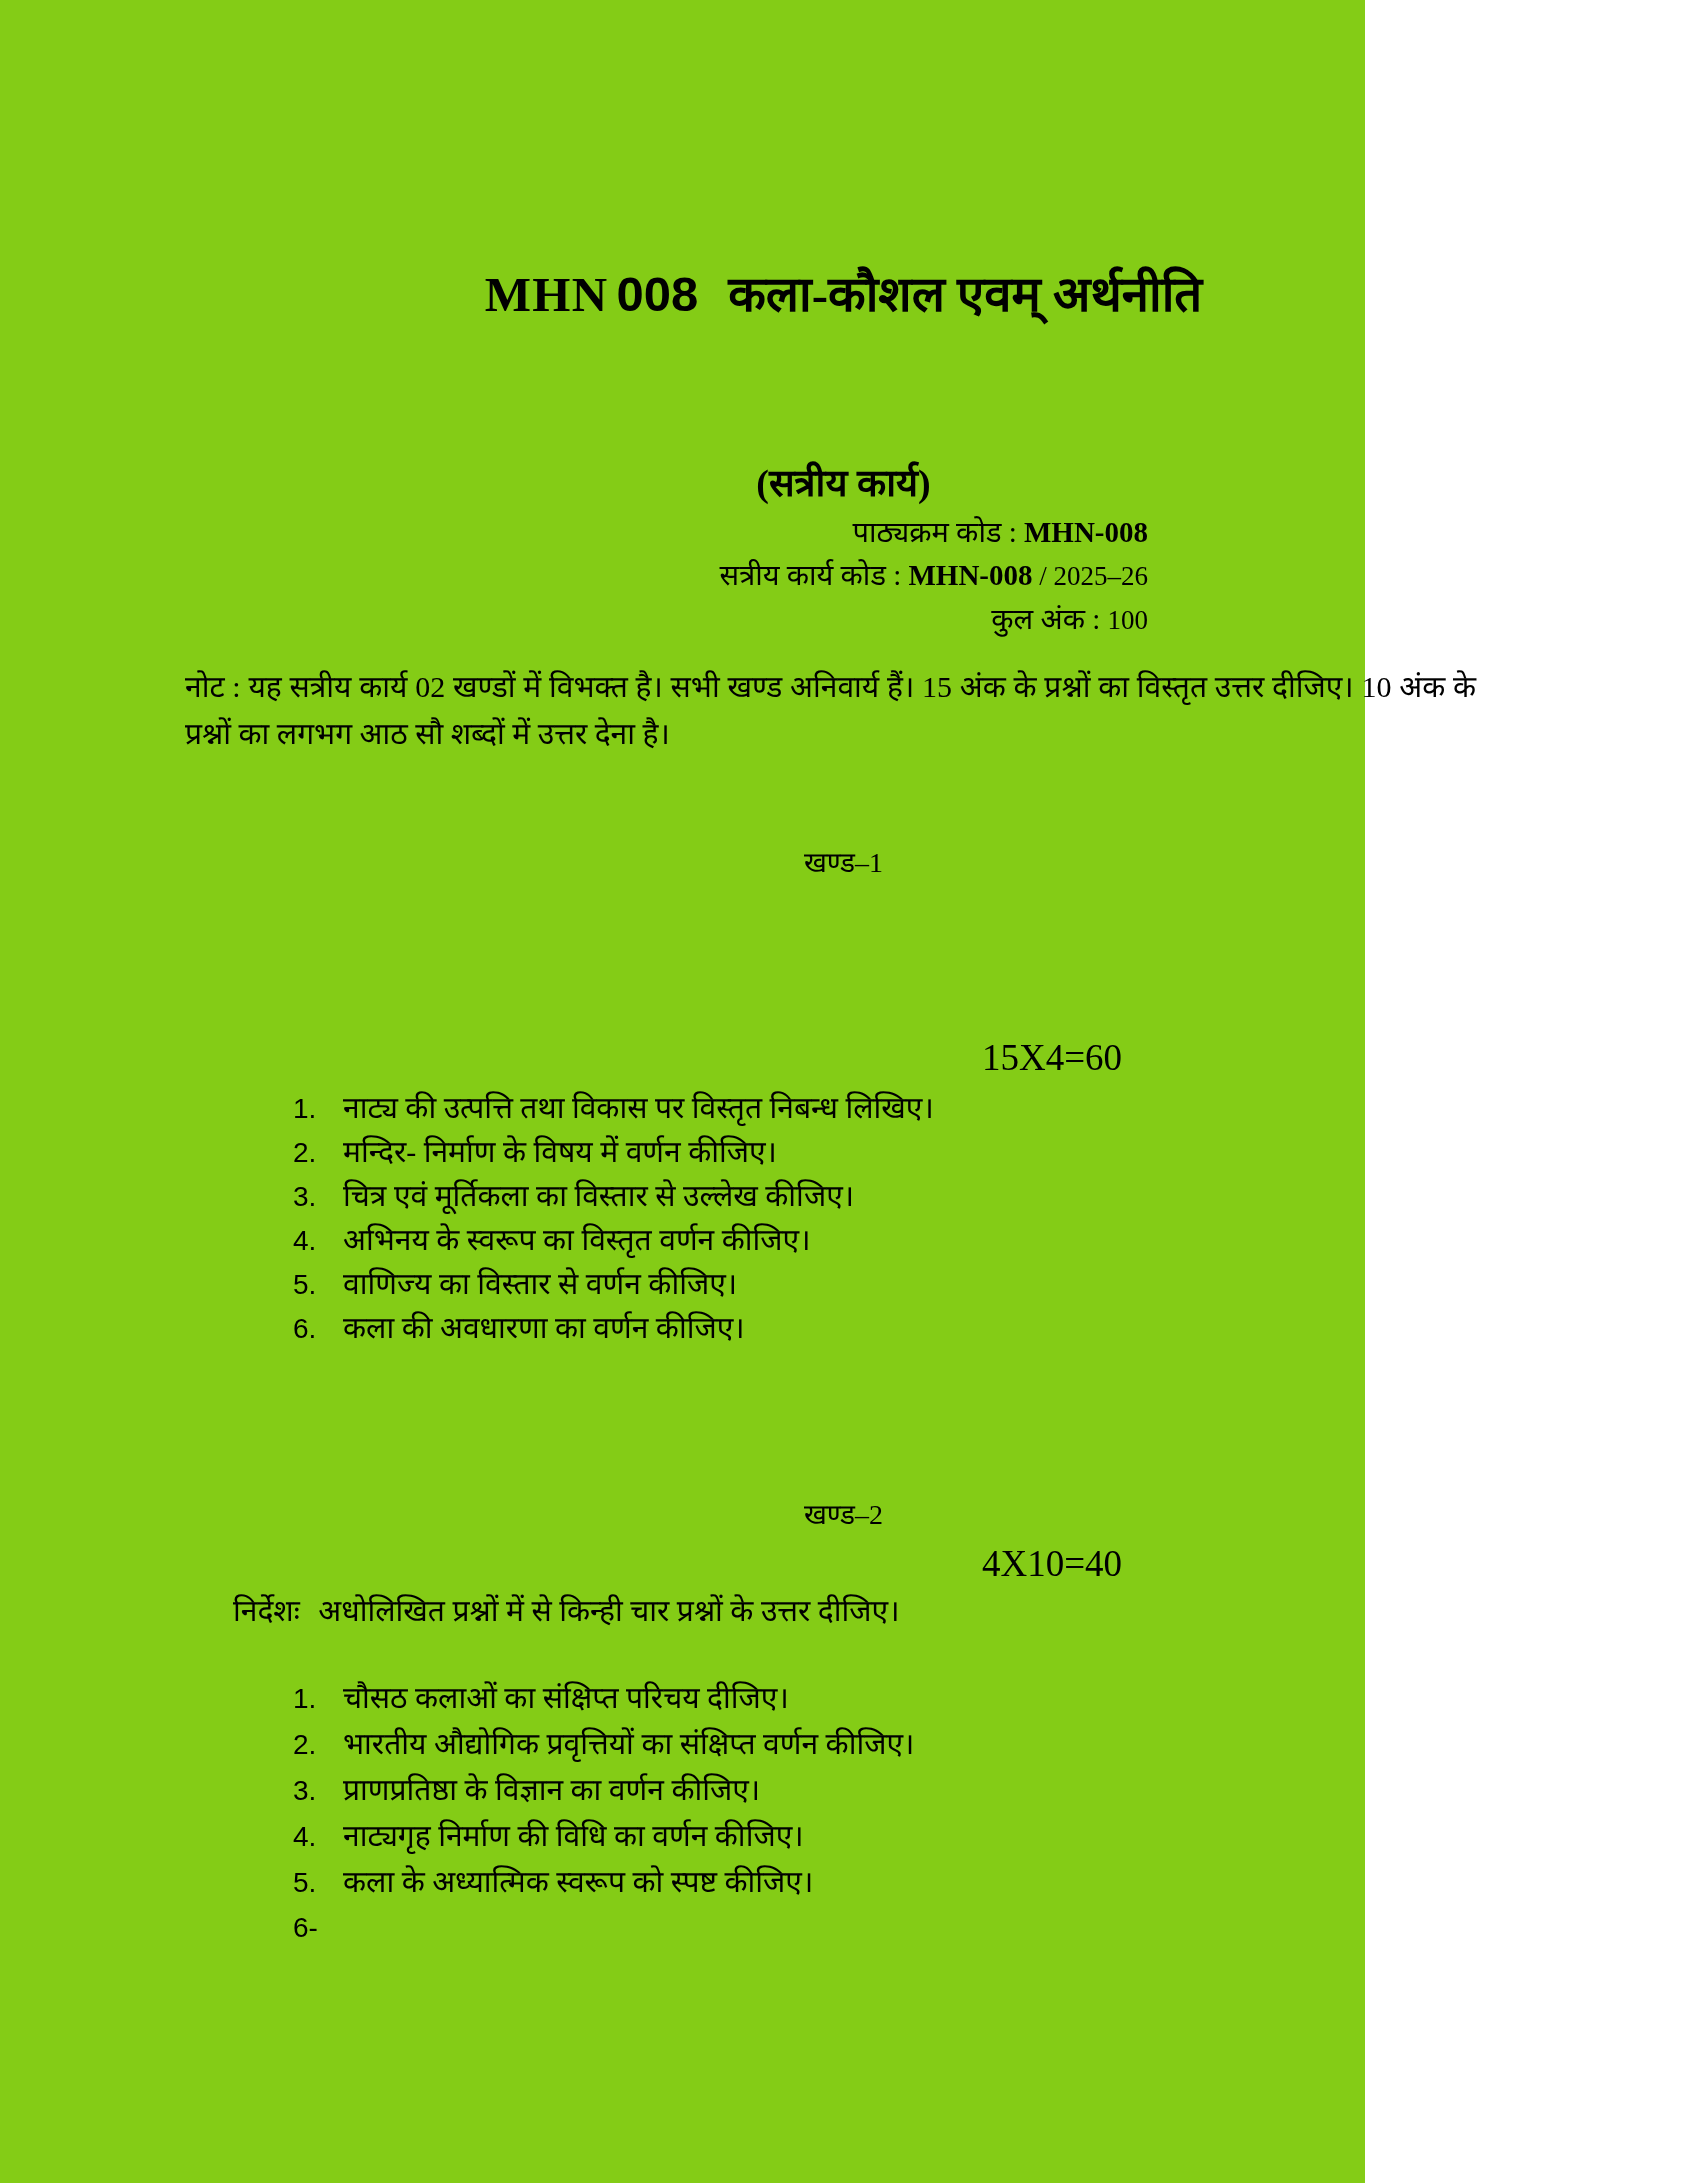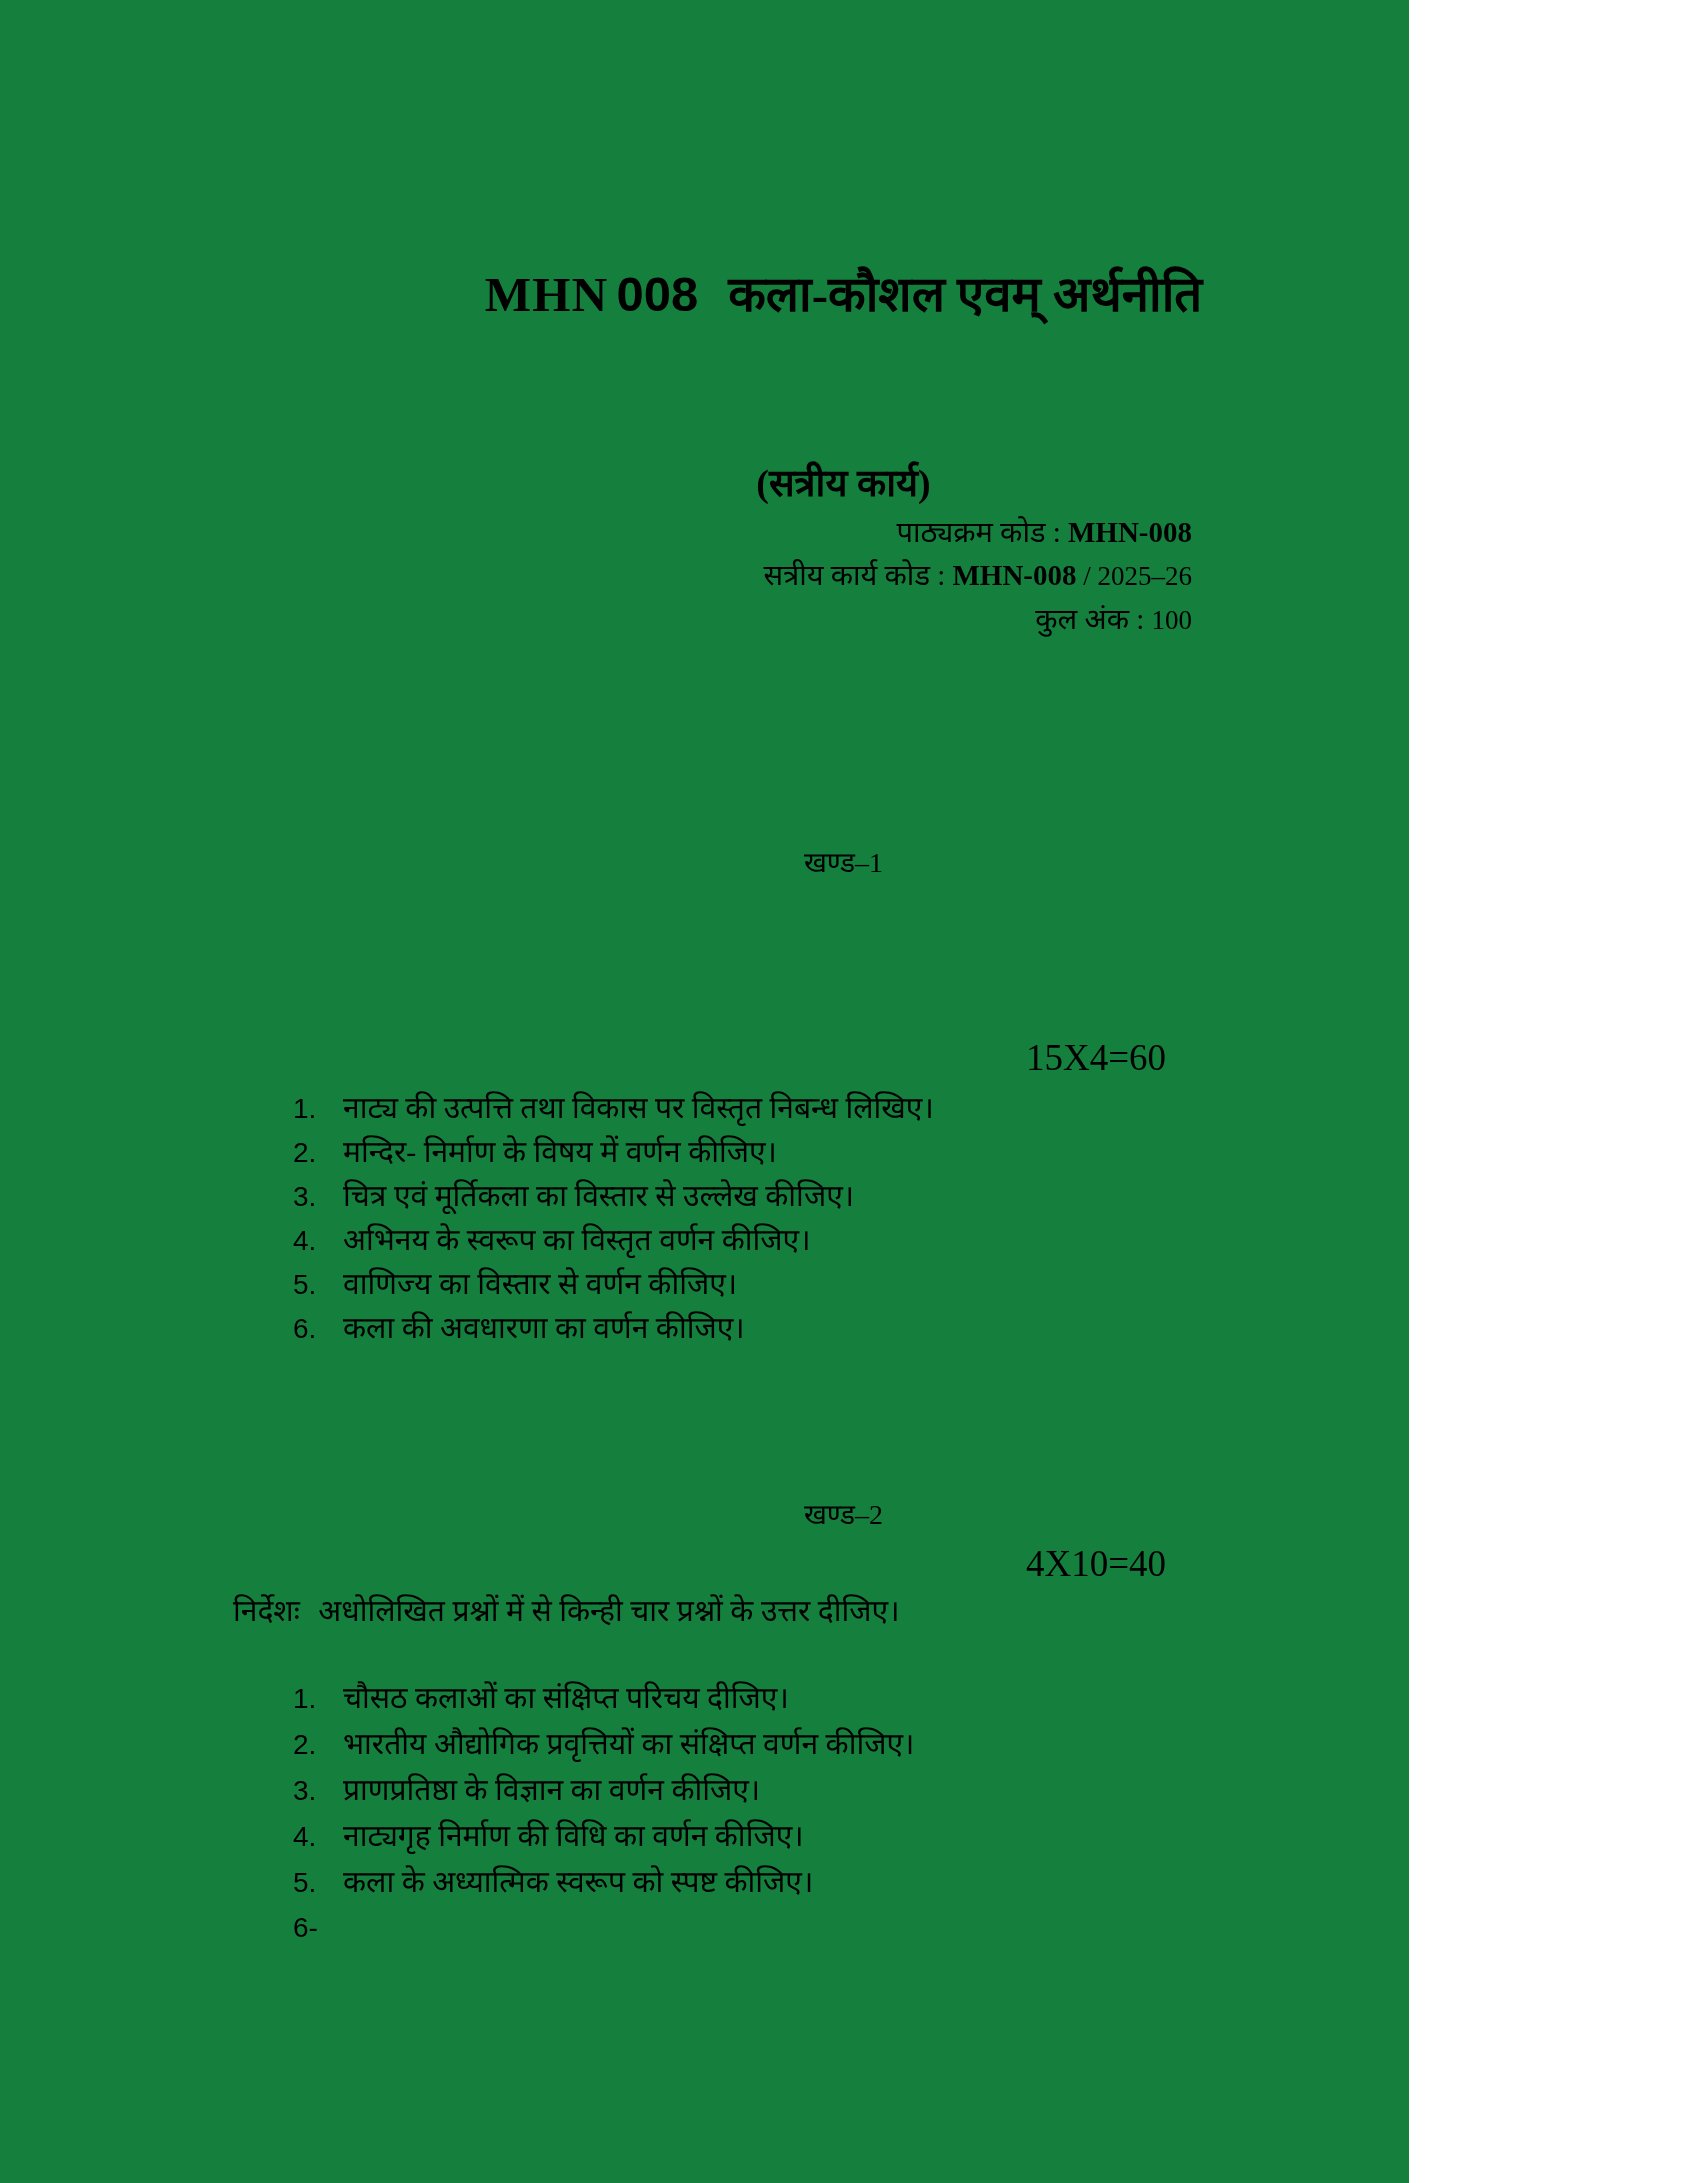--- a/index.html
+++ b/index.html
@@ -4,24 +4,23 @@
 <style>
   html, body {
     margin: 0;
     padding: 0;
     background: #ffffff;
   }
   .page {
     position: relative;
     width: 1365px;
     height: 2183px;
-    background: #15803d;
+    background: #84cc16;
     color: #000000;
     font-family: "Liberation Serif", "DejaVu Serif", serif;
-    padding-left: 44px;
   }
   .title {
     position: absolute;
     top: 259px;
     left: 0;
     width: 1687px;
     text-align: center;
     font-size: 49px;
     font-weight: bold;
     white-space: nowrap;
@@ -141,20 +140,21 @@
   </div>
 
   <div class="subtitle">(सत्रीय कार्य)</div>
 
   <div class="meta">
     <div><span>पाठ्यक्रम कोड : </span><span class="code-val">MHN-008</span></div>
     <div><span>सत्रीय कार्य कोड : </span><span class="code-val">MHN-008</span><span class="plain-num"> / 2025–26</span></div>
     <div><span>कुल अंक : </span><span class="plain-num">100</span></div>
   </div>
 
+  <div class="note">नोट : यह सत्रीय कार्य 02 खण्डों में विभक्त है। सभी खण्ड अनिवार्य हैं। 15 अंक के प्रश्नों का विस्तृत उत्तर दीजिए। 10 अंक के प्रश्नों का लगभग आठ सौ शब्दों में उत्तर देना है।</div>
 
   <div class="section-heading sec1-heading">खण्ड–1</div>
 
 
   <div class="marks marks1">15X4=60</div>
 
   <ul class="qlist qlist1">
     <li class="qrow">
         <span class="qnum">1.</span>
         <span class="qtext">नाट्य की उत्पत्ति तथा विकास पर विस्तृत निबन्ध लिखिए।</span>

